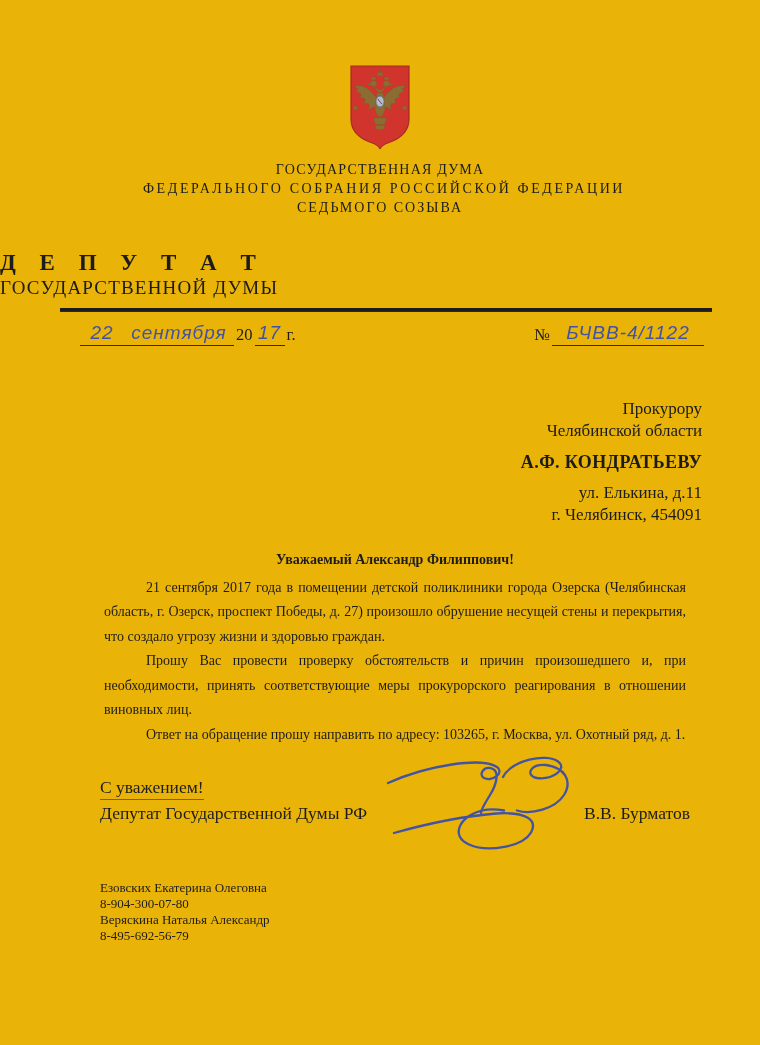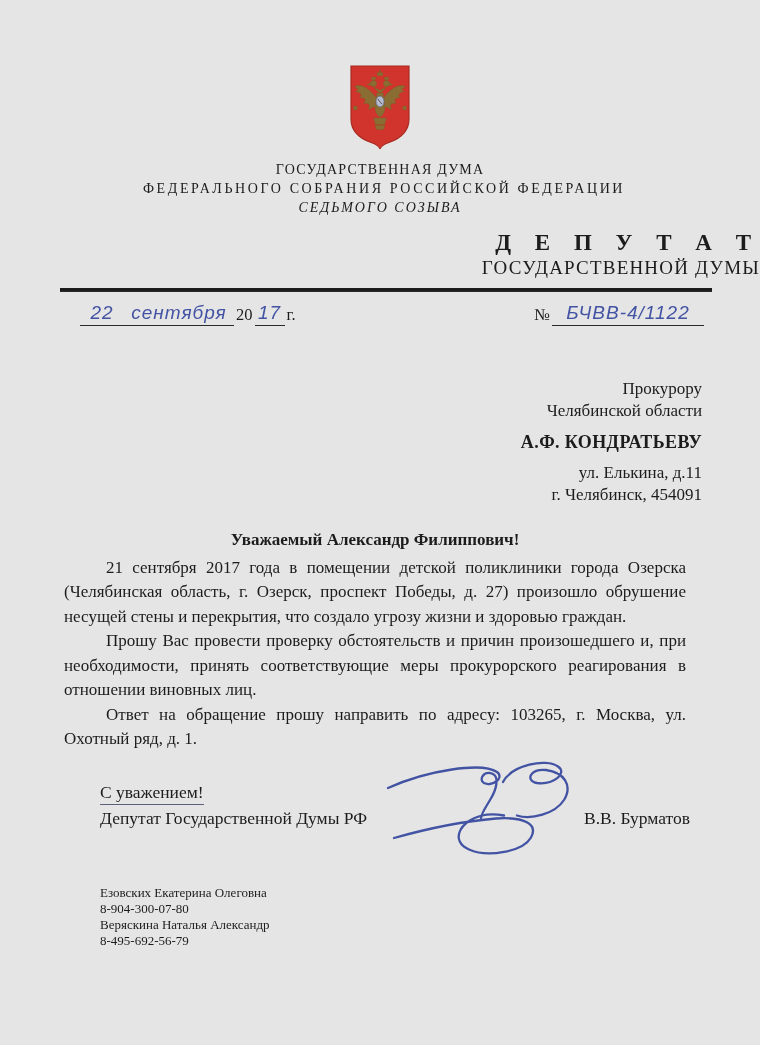--- a/index.html
+++ b/index.html
@@ -1,31 +1,31 @@
 <!DOCTYPE html>
 <html><head>
 <meta charset="utf-8">
 <style>
   * { box-sizing: border-box; }
   html, body { margin: 0; padding: 0; background: #ffffff; }
   .page {
     width: 760px; height: 1045px; position: relative; overflow: hidden;
-    background: #e5e5e5;
+    background: #eab308;
     font-family: "Liberation Serif", serif;
     color: #1c1c1c;
   }
 
   
   .emblem-wrap { display: flex; justify-content: center; padding-top: 63px; }
 
   
   .org { text-align: center; margin-top: 11px; font-size: 14px; line-height: 19px; letter-spacing: 1.2px; }
   .org .l2 { letter-spacing: 2.6px; padding-left: 8px; }
-  .org .l3 { letter-spacing: 2px; font-style: italic; }
-  .title { text-align: right; margin-top: 12px; }
+  .org .l3 { letter-spacing: 2px; }
+  .title { text-align: left; margin-top: 32px; }
   .t1 { font-size: 23px; font-weight: bold; letter-spacing: 9px; line-height: 27px; }
   .t2 { font-size: 19px; letter-spacing: 1.2px; line-height: 23px; }
 
   .rule { margin: 9px 48px 0 60px; height: 3px; border-top: 3px solid #1b1b1b; border-bottom: 1.4px solid #2c2c2c; }
 
   
   .dateline {
     display: flex; justify-content: space-between; align-items: flex-end;
     margin: 10px 56px 0 80px; font-size: 16.5px;
   }
@@ -39,21 +39,21 @@
   .hw {
     font-family: Liberation Sans, sans-serif; font-style: italic;
     color: #4353a4; font-size: 19px; letter-spacing: 1px; white-space: nowrap;
   }
 
   
   .recipient { margin: 52px 58px 0 0; text-align: right; font-size: 17px; line-height: 22px; }
   .recipient .name { font-weight: bold; font-size: 18px; margin-top: 9px; margin-bottom: 9px; letter-spacing: 0.4px; }
 
   
-  .body-col { margin: 22px 74px 0 64px; font-size: 17px; line-height: 24.5px; text-align: justify; }
+  .body-col { margin: 22px 74px 0 104px; font-size: 14px; line-height: 24.5px; text-align: justify; }
   .salutation { text-align: center; font-weight: bold; margin: 0 0 3px 0; }
   p.para { margin: 0; text-indent: 42px; }
 
   
   .sign-block { margin: 30px 70px 0 100px; position: relative; font-size: 17.5px; }
   .closing { display: inline-block; border-bottom: 1.6px solid #5a6178; padding-bottom: 1px; }
   .sign-row { display: flex; justify-content: space-between; margin-top: 3px; }
   .scribble { position: absolute; left: 284px; top: -24px; pointer-events: none; }
 
   

